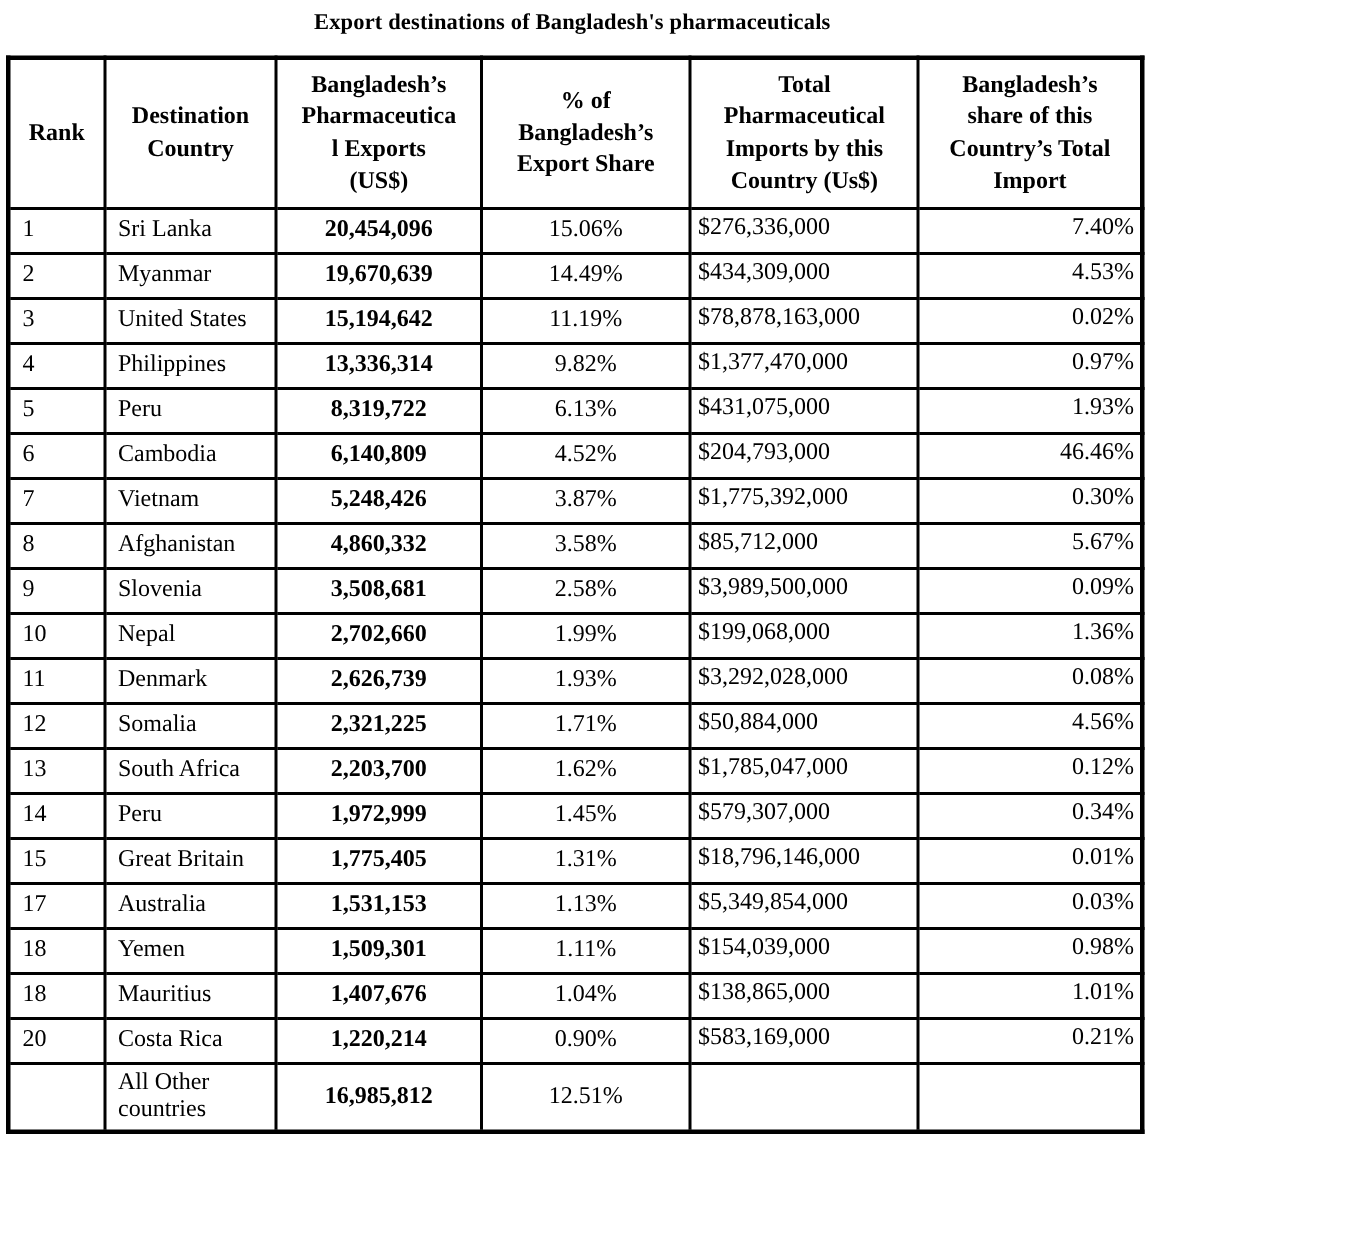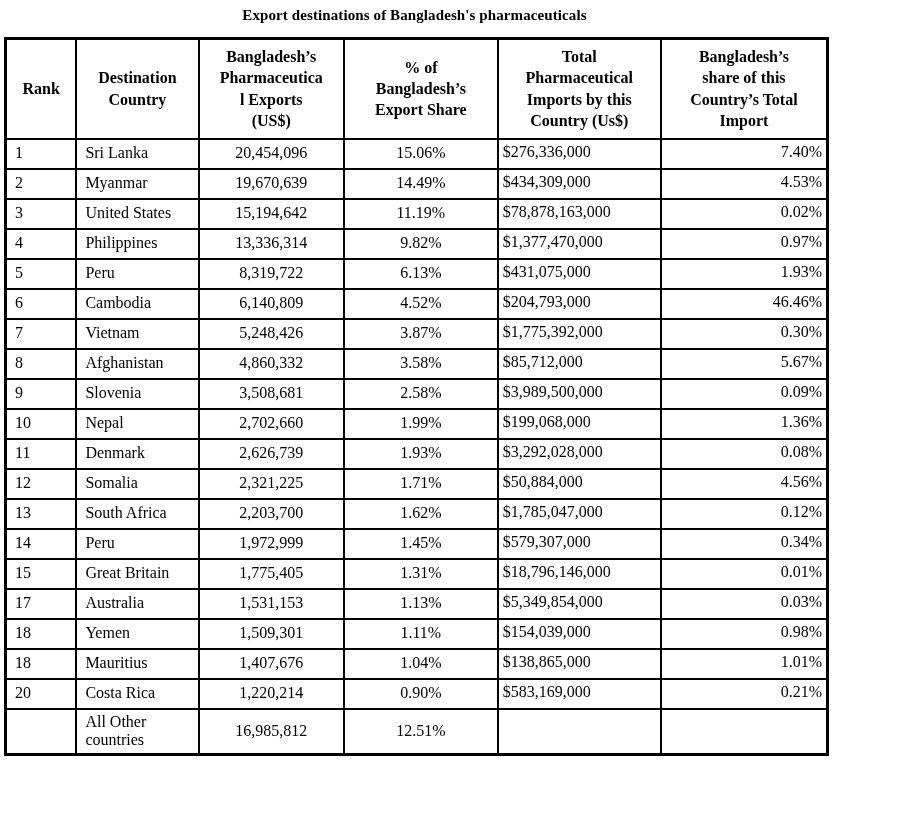--- a/index.html
+++ b/index.html
@@ -7,21 +7,21 @@
     margin: 0;
     padding: 0;
     background: #ffffff;
     width: 900px;
     height: 840px;
     font-family: "Liberation Serif", serif;
     color: #000000;
     overflow: hidden;
   }
   .page {
-    width: 829px;
+    width: 763px;
     height: 840px;
     background: #ffffff;
   }
   .doc-title {
     text-align: center;
     font-weight: bold;
     font-size: 15px;
     padding-top: 7px;
     letter-spacing: 0.1px;
   }
@@ -48,21 +48,21 @@
   .data-table td {
     font-size: 16px;
     height: 30px;
     vertical-align: middle;
     padding: 0 4px;
     line-height: 1.15;
   }
   
   td.col-rank    { text-align: left; padding-left: 8px; }
   td.col-country { text-align: left; padding-left: 8px; }
-  td.col-exports       { text-align: center; }
+  td.col-exports       { text-align: center; font-weight: bold; }
   td.col-share         { text-align: center; font-family: Liberation Serif, serif; }
   td.col-imports       { text-align: left; vertical-align: top; padding-top: 3px; }
   td.col-country_share { text-align: right; vertical-align: top; padding-top: 3px; }
   tr.last-row td { height: 46px; }
 </style>
 </head>
 <body>
 
 <div class="page">
   <div class="doc-title">Export destinations of Bangladesh's pharmaceuticals</div>

